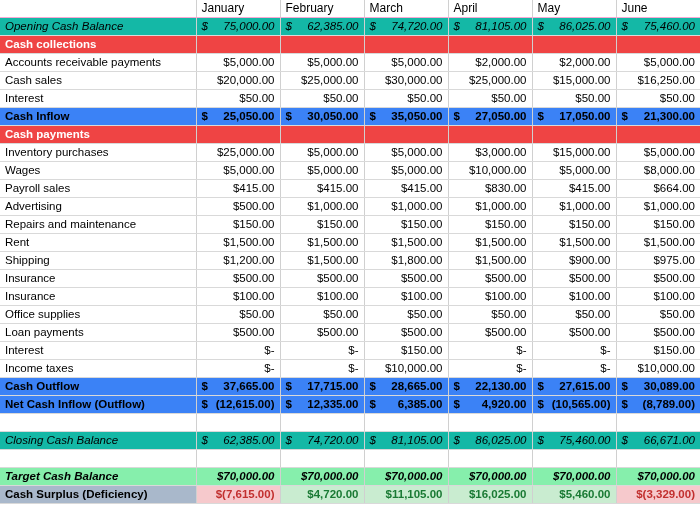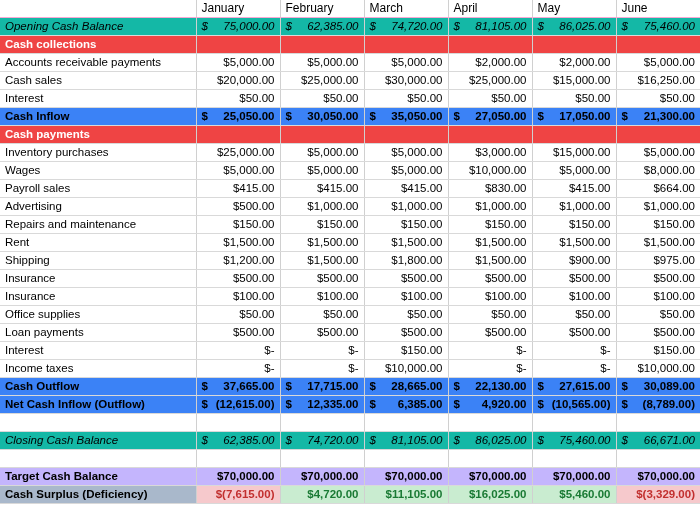--- a/index.html
+++ b/index.html
@@ -73,24 +73,25 @@
   
   tr.r-subtotal td {
     background: #3b82f6;
     font-weight: bold;
     border-right-color: #cdd5e6;
     border-bottom: 1px solid #cdd5e6;
   }
 
   
   tr.r-target td {
-    background: #c4b5fd;
+    background: #86efac;
     font-weight: bold;
     border-right-color: #e2e2e2;
     border-bottom: 1px solid #dadada;
+    font-style: italic;
   }
 
   
   tr.r-surplus td {
     font-weight: bold;
     border-right-color: #cfcfcf;
     border-bottom: 1px solid #cfcfcf;
   }
   tr.r-surplus td.lbl { background: #a9b8cb; }
   td.pos { background: #c9ecd0; color: #1a7a34; }

